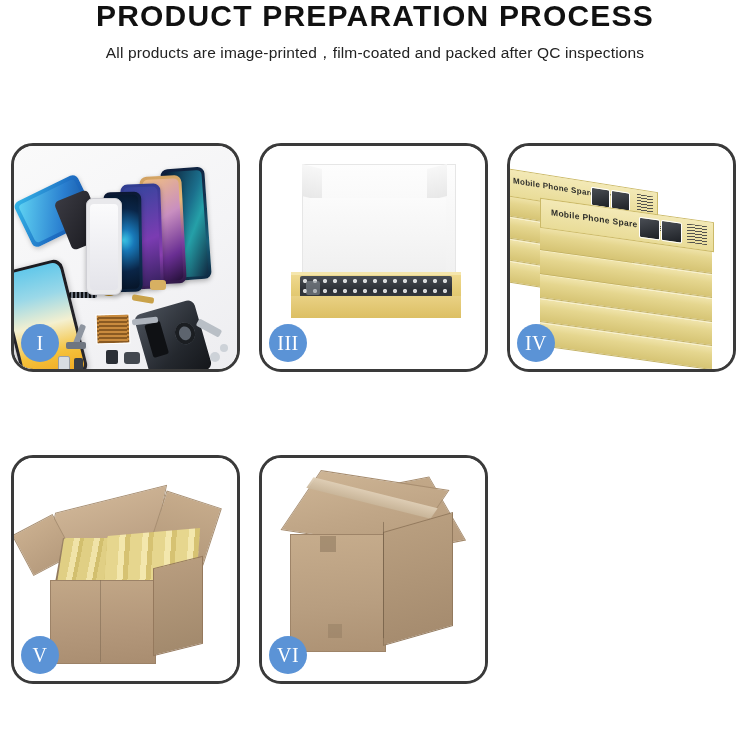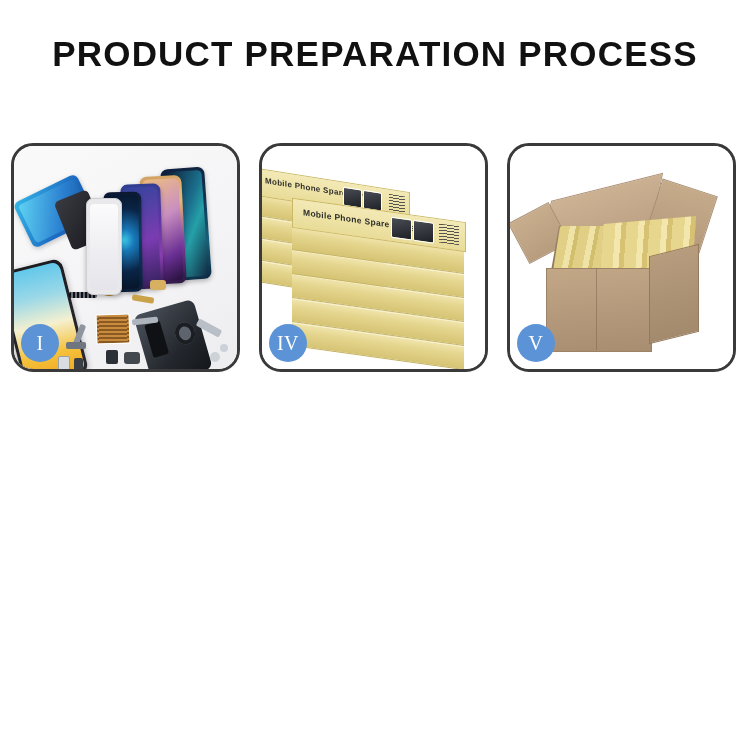--- a/index.html
+++ b/index.html
@@ -20,22 +20,21 @@
   
   .header {
     position: absolute;
     left: 0;
     top: 0;
     width: 750px;
     text-align: center;
   }
   .page-title {
     margin: 0;
-    padding-top: 36px;
-    font-size: 35px;
+    font-size: 30px;
     font-weight: bold;
     letter-spacing: 1.2px;
     line-height: 1.05;
     color: #111111;
     font-family: "Liberation Sans", sans-serif;
     white-space: nowrap;
   }
   .page-subtitle {
     margin: 0;
     padding-top: 11px;
@@ -410,20 +409,21 @@
   .sc-notch2 { position: absolute; left: 66px; top: 166px; width: 14px; height: 14px;
     background: rgba(140,118,92,.42); z-index: 12; }
   .sc-edge { position: absolute; left: 121px; top: 64px; width: 1px; height: 116px;
     background: rgba(110,90,68,.55); z-index: 13; transform: skewY(-16deg); }
 </style>
 </head>
 <body>
 
 <div class="header">
   <h1 class="page-title">PRODUCT PREPARATION PROCESS</h1>
+  <p class="page-subtitle">All products are image-printed，film-coated and packed after QC inspections</p>
 </div>
 
 <div class="steps-grid">
 
   <div class="step-panel">
     <div class="panel-stage">
       <div class="scene-parts">
         <div class="blue-panel"></div>
         <div class="dark-chip"></div>
         <div class="fan-phone fp1"></div>
@@ -447,20 +447,35 @@
         <div class="tiny t10"></div>
         <div class="tiny t11"></div>
         <div class="tiny t12"></div>
         <div class="tiny t13"></div>
       </div>
     </div>
     <div class="step-badge">I</div>
   </div>
 
 
+  <div class="step-panel">
+    <div class="panel-stage">
+      <div class="scene-openbox">
+        <div class="ob-backwall"></div>
+        <div class="ob-flap-l"></div>
+        <div class="ob-flap-r"></div>
+        <div class="ob-inner"></div>
+        <div class="ob-tray-lip"></div>
+        <div class="ob-tray"></div>
+        <div class="ob-screen"></div>
+        <div class="ob-tray-front"></div>
+      </div>
+    </div>
+    <div class="step-badge">III</div>
+  </div>
 
   <div class="step-panel">
     <div class="panel-stage">
       <div class="scene-stack">
         <div class="slab sl4"></div>
         <div class="slab sl3"></div>
         <div class="slab sl2"></div>
         <div class="slab sl1"></div>
         <div class="kbox stk-a">
           <div class="kbox-top"></div>
@@ -496,14 +511,29 @@
         <div class="ct-fill"></div>
         <div class="ct-fill2"></div>
         <div class="ct-front"></div>
         <div class="ct-side"></div>
         <div class="ct-seam"></div>
       </div>
     </div>
     <div class="step-badge">V</div>
   </div>
 
+  <div class="step-panel">
+    <div class="panel-stage">
+      <div class="scene-sealed">
+        <div class="sc-top-r"></div>
+        <div class="sc-top"></div>
+        <div class="sc-tape"></div>
+        <div class="sc-front"></div>
+        <div class="sc-side"></div>
+        <div class="sc-edge"></div>
+        <div class="sc-notch1"></div>
+        <div class="sc-notch2"></div>
+      </div>
+    </div>
+    <div class="step-badge">VI</div>
+  </div>
 
 </div>
 
 </body></html>

